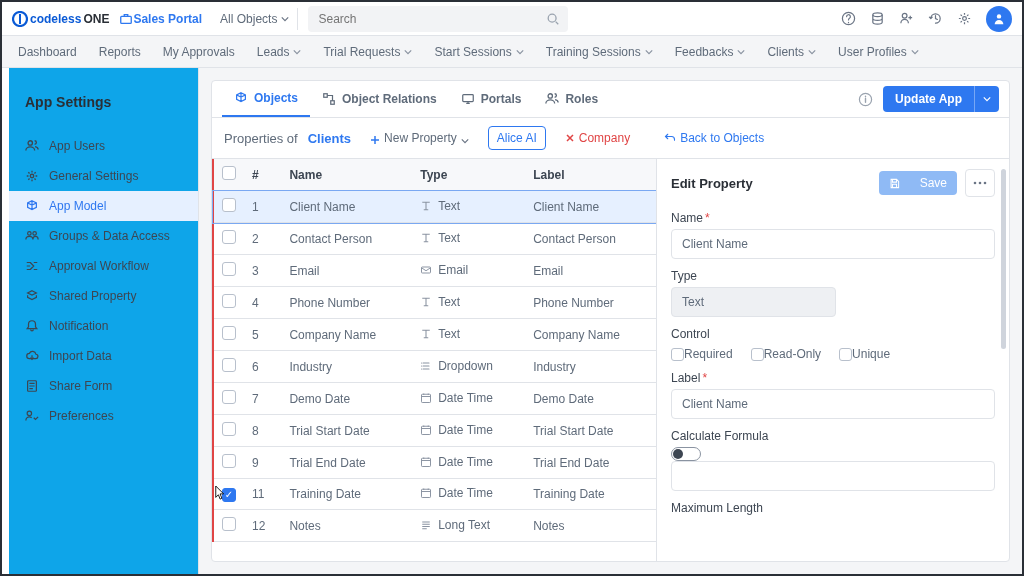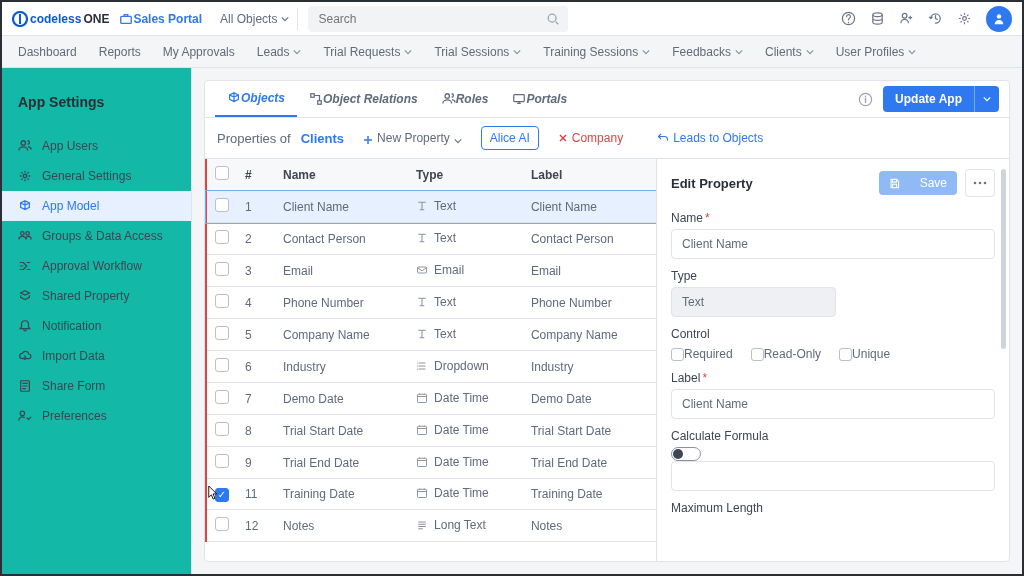--- a/index.html
+++ b/index.html
@@ -28,31 +28,31 @@
   .top-icons{display:flex;align-items:center;gap:14px;color:#6b7585;}
   .top-icons .ic{cursor:pointer;}
   .avatar{width:26px;height:26px;border-radius:50%;background:var(--blue);display:flex;align-items:center;justify-content:center;color:#fff;}
   
   .navbar{display:flex;align-items:center;height:32px;background:var(--gray-bg);padding:0 16px;gap:22px;border-bottom:1px solid var(--gray-border);}
   .nav-item{display:flex;align-items:center;gap:4px;color:var(--gray-text);cursor:pointer;font-size:12px;}
   .nav-item svg{width:8px;height:8px;}
   
   .body{flex:1;display:flex;overflow:hidden;}
   
-  .sidebar{width:190px;background:#14b8a6;border-right:1px solid var(--gray-border);padding:14px 0;}
+  .sidebar{width:190px;background:#0ea5e9;border-right:1px solid var(--gray-border);padding:14px 0;margin-left:7px;}
   .sidebar h2{font-size:14px;font-weight:700;color:var(--dark);padding:0 16px 10px;}
   .side-item{display:flex;align-items:center;gap:10px;padding:8px 16px;color:#3d4652;cursor:pointer;font-size:12px;}
   .side-item.active{background:var(--blue-light);color:var(--blue);}
   .side-item svg{width:14px;height:14px;flex-shrink:0;}
   
   .main{flex:1;background:var(--gray-bg);padding:12px;overflow:hidden;display:flex;flex-direction:column;}
   .panel{background:#fff;border:1px solid var(--gray-border);border-radius:4px;flex:1;display:flex;flex-direction:column;overflow:hidden;}
   
   .tabs{display:flex;align-items:center;border-bottom:1px solid var(--gray-border);padding:0 10px;}
-  .tab{display:flex;align-items:center;padding:10px 12px;color:var(--gray-text);cursor:pointer;font-weight:600;font-size:13px;font-style:italic;}
+  .tab{display:flex;align-items:center;gap:6px;padding:10px 12px;color:var(--gray-text);cursor:pointer;font-weight:600;font-size:13px;}
   .tab.active{color:var(--blue);border-bottom:2px solid var(--blue);}
   .tab svg{width:14px;height:14px;}
   .tabs .right{margin-left:auto;display:flex;align-items:center;gap:10px;}
   .info-ic{color:#9aa3af;cursor:pointer;}
   .update-btn{display:flex;align-items:center;background:var(--blue);color:#fff;border-radius:4px;overflow:hidden;cursor:pointer;}
   .update-btn span{padding:6px 12px;font-weight:600;font-size:12px;}
   .update-btn .dd{padding:6px 8px;border-left:1px solid rgba(255,255,255,0.35);}
   
   .toolbar{display:flex;align-items:center;gap:10px;padding:8px 12px;border-bottom:1px solid var(--gray-border);}
   .toolbar .lbl{color:var(--gray-text);font-size:13px;}
@@ -176,21 +176,21 @@
           <path d="M1 3l4 4 4-4" fill="none" stroke="#8a93a1" stroke-width="1.5"></path>
         </svg>
       </div>
       <div class="nav-item">
         <span>Trial Requests</span>
         <svg viewBox="0 0 10 10">
           <path d="M1 3l4 4 4-4" fill="none" stroke="#8a93a1" stroke-width="1.5"></path>
         </svg>
       </div>
       <div class="nav-item">
-        <span>Trial Sessions</span>
+        <span>Start Sessions</span>
         <svg viewBox="0 0 10 10">
           <path d="M1 3l4 4 4-4" fill="none" stroke="#8a93a1" stroke-width="1.5"></path>
         </svg>
       </div>
       <div class="nav-item">
         <span>Training Sessions</span>
         <svg viewBox="0 0 10 10">
           <path d="M1 3l4 4 4-4" fill="none" stroke="#8a93a1" stroke-width="1.5"></path>
         </svg>
       </div>
@@ -301,30 +301,30 @@
               <div class="tab">
                 <svg viewBox="0 0 16 16">
                   <rect x="2" y="2" width="4" height="4" fill="none" stroke="currentColor" stroke-width="1.4"></rect>
                   <rect x="10" y="10" width="4" height="4" fill="none" stroke="currentColor" stroke-width="1.4"></rect>
                   <path d="M6 4h6v6" fill="none" stroke="currentColor" stroke-width="1.4"></path>
                 </svg>
                 <span>Object Relations</span>
               </div>
               <div class="tab">
                 <svg viewBox="0 0 16 16">
-                  <path d="M6 7a2.5 2.5 0 100-5 2.5 2.5 0 000 5zM1 13c0-2.2 2.2-4 5-4s5 1.8 5 4M11 6a2 2 0 100-4M15 12c0-1.7-1.5-3-3.5-3.3" fill="none" stroke="currentColor" stroke-width="1.5"></path>
-                </svg>
-                <span>Roles</span>
-              </div>
-              <div class="tab">
-                <svg viewBox="0 0 16 16">
                   <rect x="2" y="3" width="12" height="8" rx="1" fill="none" stroke="currentColor" stroke-width="1.4"></rect>
                   <path d="M6 13h4M8 11v2" stroke="currentColor" stroke-width="1.4"></path>
                 </svg>
                 <span>Portals</span>
+              </div>
+              <div class="tab">
+                <svg viewBox="0 0 16 16">
+                  <path d="M6 7a2.5 2.5 0 100-5 2.5 2.5 0 000 5zM1 13c0-2.2 2.2-4 5-4s5 1.8 5 4M11 6a2 2 0 100-4M15 12c0-1.7-1.5-3-3.5-3.3" fill="none" stroke="currentColor" stroke-width="1.5"></path>
+                </svg>
+                <span>Roles</span>
               </div>
             </div>
           <div class="right">
             <svg class="info-ic" width="15" height="15" viewBox="0 0 16 16">
                 <circle cx="8" cy="8" r="6.5" fill="none" stroke="currentColor" stroke-width="1.3"></circle>
                 <path d="M8 7v4M8 4.5v.5" stroke="currentColor" stroke-width="1.5" stroke-linecap="round"></path>
               </svg>
             <div class="update-btn">
               <span>Update App</span>
               <div class="dd">
@@ -354,21 +354,21 @@
           <div class="tbtn del">
             <svg width="10" height="10" viewBox="0 0 10 10">
                 <path d="M2 2l6 6M8 2l-6 6" stroke="#e04545" stroke-width="1.5"></path>
               </svg>
             <span>Company</span>
           </div>
           <div class="tbtn back" style="margin-left:6px;">
             <svg width="12" height="12" viewBox="0 0 16 16">
                 <path d="M5 3L2 6l3 3M2 6h8a4 4 0 014 4v1" fill="none" stroke="#2e78f0" stroke-width="1.5" stroke-linecap="round"></path>
               </svg>
-            <span>Leads to Objects</span>
+            <span>Back to Objects</span>
           </div>
         </div>
 
         <div class="content">
           <div class="tbl-wrap">
             <table class="tbl">
               <thead>
                   <tr>
                 <th class="chkcol"><span class="chk"></span></th>
                 <th>#</th>

